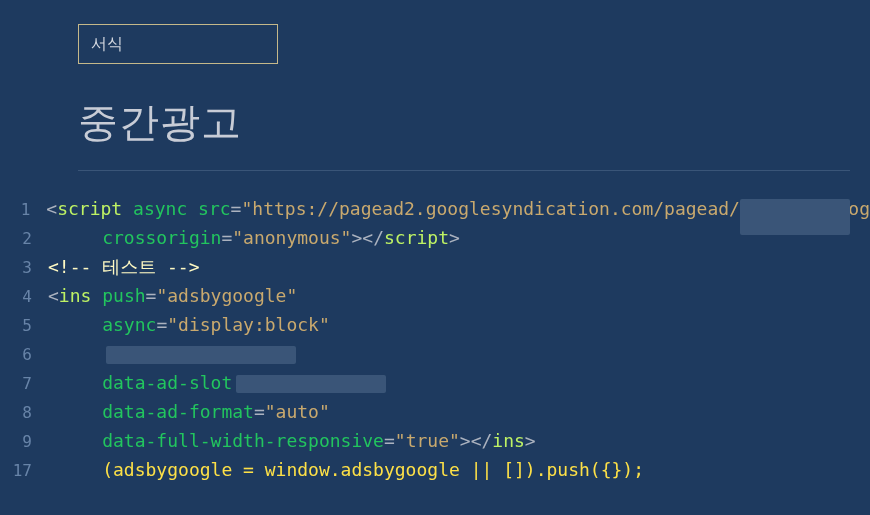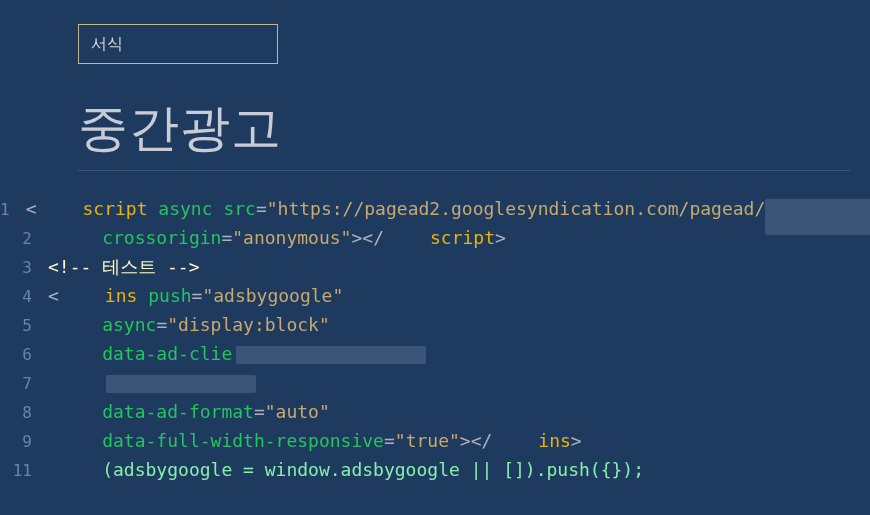--- a/index.html
+++ b/index.html
@@ -28,21 +28,21 @@
     }
     .header-box span {
       color: #d4d8e0;
       font-size: 16px;
     }
     .title {
       position: absolute;
       top: 95px;
       left: 78px;
       color: #c8ccd6;
-      font-size: 50px;
+      font-size: 40px;
       font-weight: 400;
       letter-spacing: 1px;
     }
     .divider {
       position: absolute;
       top: 170px;
       left: 78px;
       right: 20px;
       height: 1px;
       background: #3a5578;
@@ -66,26 +66,26 @@
       padding-right: 16px;
       color: #6884a8;
       font-size: 16px;
       user-select: none;
     }
     .line-content {
       white-space: pre;
       flex: 1;
       position: relative;
     }
-    .tag { color: #eab308; margin-left: 46px; }
+    .tag { color: #bef264; }
     .attr { color: #22c55e; }
     .str { color: #c9a96e; }
     .punct { color: #abb2bf; }
     .comment { color: #fef9c3; }
-    .plain { color: #86efac; }
+    .plain { color: #fde047; }
     .blur-bar {
       background: #3a5578;
       display: inline-block;
       height: 18px;
       vertical-align: middle;
       margin-left: 4px;
       border-radius: 2px;
     }
     .blur1 { width: 110px; position: absolute; right: 20px; top: 4px; height: 36px; }
     .blur2 { width: 190px; }
@@ -124,36 +124,36 @@
     <div class="line-content"><span class="punct">&lt;</span><span class="tag">ins</span> <span class="attr">push</span><span class="punct">=</span><span class="str">"adsbygoogle"</span></div>
   </div>
 
   <div class="code-line">
     <div class="line-num">5</div>
     <div class="line-content">     <span class="attr">async</span><span class="punct">=</span><span class="str">"display:block"</span></div>
   </div>
 
   <div class="code-line">
     <div class="line-num">6</div>
-    <div class="line-content">     <span class="attr">data-ad-clie</span><span class="blur-bar blur2"></span></div>
+    <div class="line-content">     <span class="blur-bar blur2"></span></div>
   </div>
 
   <div class="code-line">
     <div class="line-num">7</div>
-    <div class="line-content">     <span class="blur-bar blur3"></span></div>
+    <div class="line-content">     <span class="attr">data-ad-slot</span><span class="blur-bar blur3"></span></div>
   </div>
 
   <div class="code-line">
     <div class="line-num">8</div>
     <div class="line-content">     <span class="attr">data-ad-format</span><span class="punct">=</span><span class="str">"auto"</span></div>
   </div>
 
   <div class="code-line">
     <div class="line-num">9</div>
     <div class="line-content">     <span class="attr">data-full-width-responsive</span><span class="punct">=</span><span class="str">"true"</span><span class="punct">&gt;&lt;/</span><span class="tag">ins</span><span class="punct">&gt;</span></div>
   </div>
 
 
   <div class="code-line">
-    <div class="line-num">11</div>
+    <div class="line-num">17</div>
     <div class="line-content">     <span class="plain">(adsbygoogle = window.adsbygoogle || []).push({});</span></div>
   </div>
 </div>
 
 </body></html>

